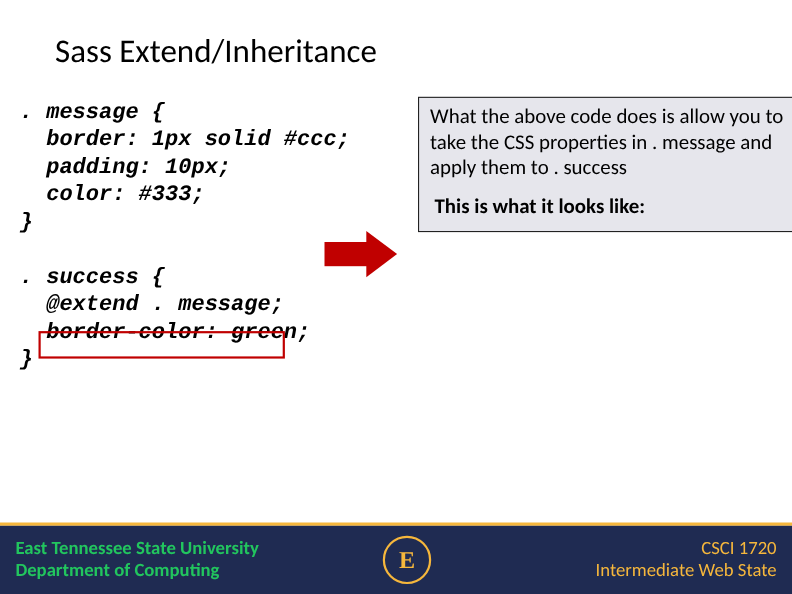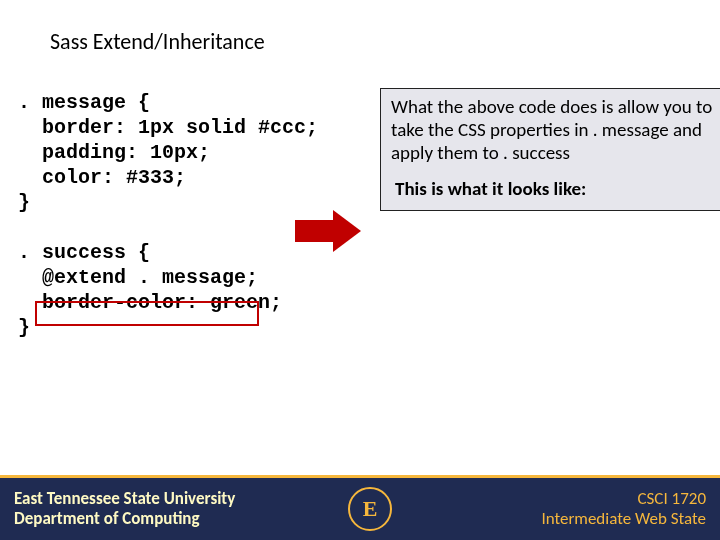--- a/index.html
+++ b/index.html
@@ -14,35 +14,36 @@
   }
   .slide {
     width: 720px;
     height: 540px;
     position: relative;
   }
   .title {
     position: absolute;
     left: 50px;
     top: 28px;
-    font-size: 22px;
+    font-size: 30px;
     font-weight: 400;
     color: #000;
   }
   .code-block {
     position: absolute;
     left: 18px;
     top: 90px;
     width: 350px;
     font-family: "Courier New", monospace;
     font-size: 20px;
     font-weight: bold;
     line-height: 1.25;
     color: #000;
     white-space: pre;
+    font-style: italic;
   }
   .extend-box {
     position: absolute;
     left: 35px;
     top: 301px;
     width: 224px;
     height: 25px;
     border: 2px solid #c00000;
     background: transparent;
   }
@@ -99,21 +100,21 @@
   }
   .footer-topline {
     position: absolute;
     left: 0;
     bottom: 62px;
     width: 720px;
     height: 3px;
     background: #f6b73c;
   }
   .footer-left {
-    color: #fef9c3;
+    color: #22c55e;
     font-size: 17px;
     line-height: 1.15;
     font-weight: 600;
   }
   .footer-right {
     color: #f6b73c;
     font-size: 17px;
     line-height: 1.15;
     text-align: right;
     font-weight: 400;

